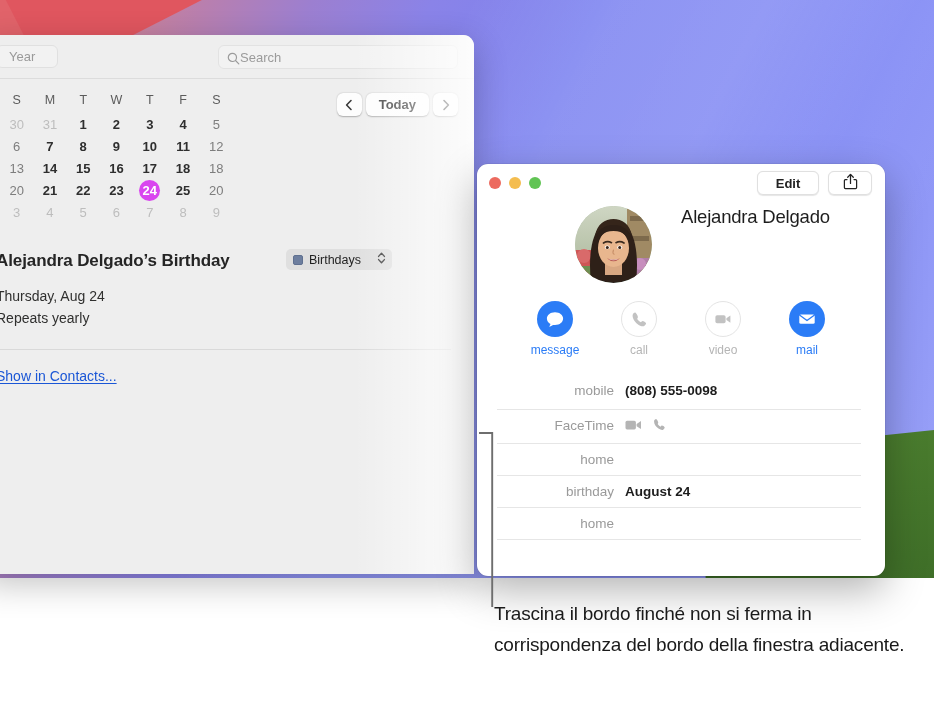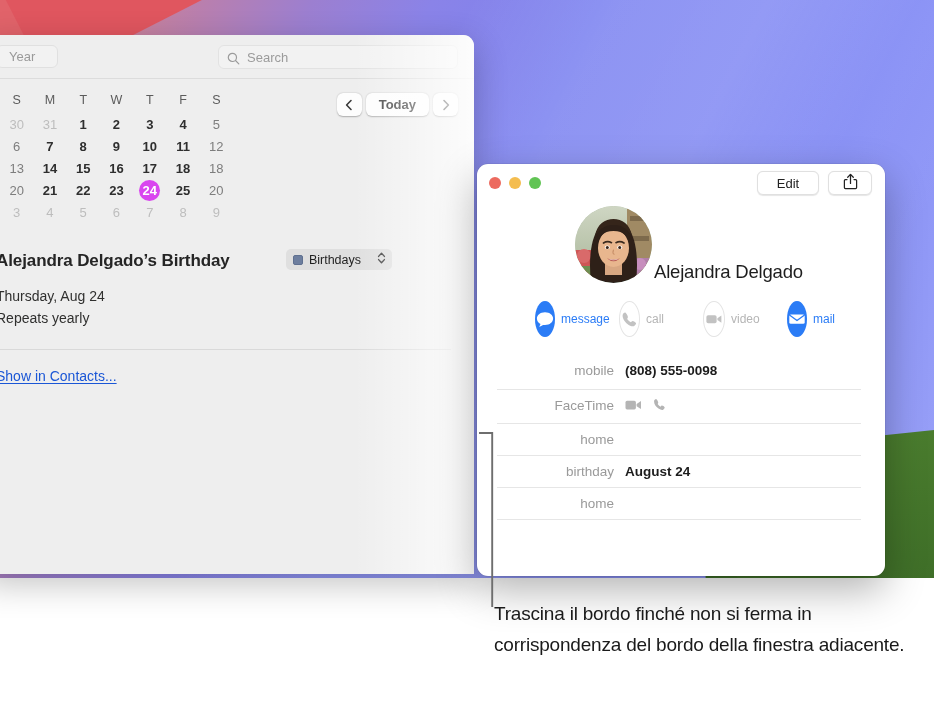--- a/index.html
+++ b/index.html
@@ -99,21 +99,20 @@
   }
   #search-field {
     position: absolute;
     left: 236px; top: 10px;
     width: 240px; height: 24px;
     border: 1px solid #e2e2e2;
     border-radius: 6px;
     background: #f2f2f2;
     display: flex; align-items: center;
     padding-left: 8px;
-    gap: 7px;
   }
   #search-field .sicon { width: 13px; height: 13px; display:block; }
   #search-field input {
     border: none; outline: none; background: transparent;
     font-family: inherit; font-size: 13px; color: #9b9b9b;
     width: 190px;
   }
   #search-field input::placeholder { color: #9b9b9b; }
 
   
@@ -246,29 +245,30 @@
   }
   .tb-btn {
     height: 24px;
     background: #ffffff;
     border: 1px solid #e0e0e0;
     border-radius: 6px;
     box-shadow: 0 0.5px 1px rgba(0,0,0,0.10);
     display: flex; align-items: center; justify-content: center;
     font-size: 13px;
     color: #222;
+    font-weight: bold;
   }
   #edit-button { width: 62px; }
   #share-button { width: 44px; }
 
   #contact-header {
     display: flex;
-    align-items: flex-end;
+    align-items: flex-start;
     padding: 4px 0 0 98px;
-    gap: 2px;
+    gap: 29px;
   }
   #avatar {
     width: 77px; height: 77px;
     border-radius: 50%;
     overflow: hidden;
     flex: none;
     position: relative;
     background: #b9c6b0;
   }
   #avatar svg { display: block; }
@@ -279,20 +279,21 @@
   }
 
   #action-row {
     display: flex;
     justify-content: center;
     gap: 44px;
     margin-top: 18px;
   }
   .action {
     display: flex;
+    flex-direction: column;
     align-items: center;
     gap: 6px;
     width: 40px;
   }
   .action .circle {
     width: 36px; height: 36px;
     border-radius: 50%;
     display: flex; align-items: center; justify-content: center;
   }
   .action.on .circle { background: #2b7cf6; }

